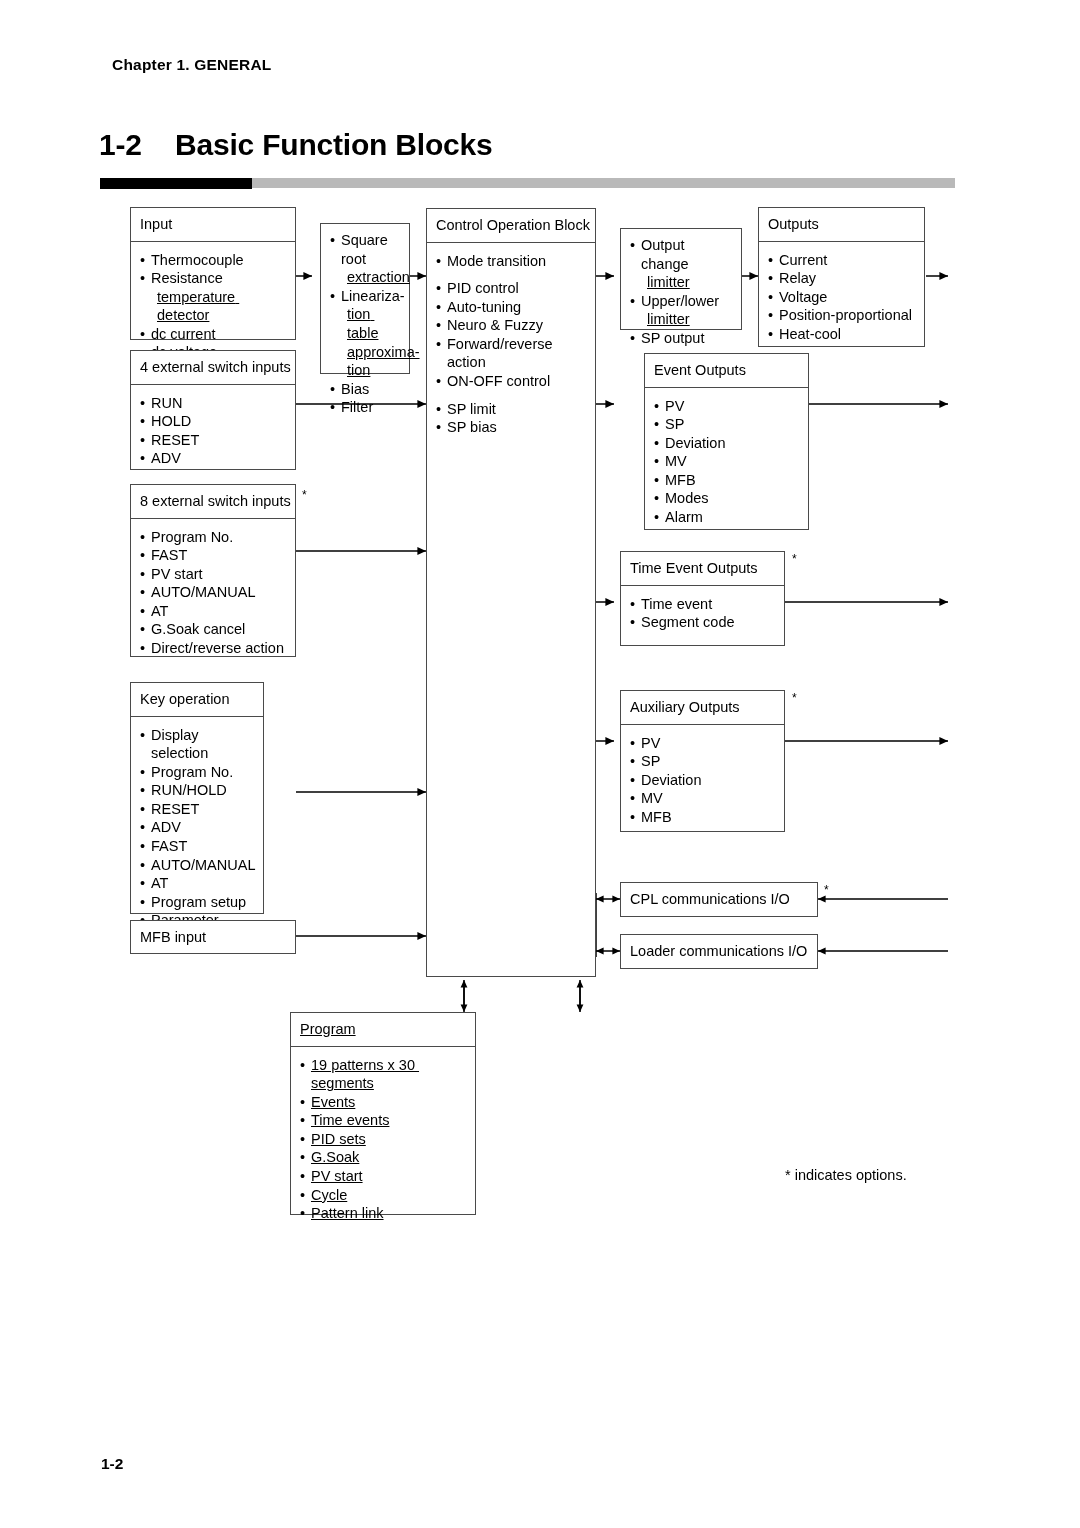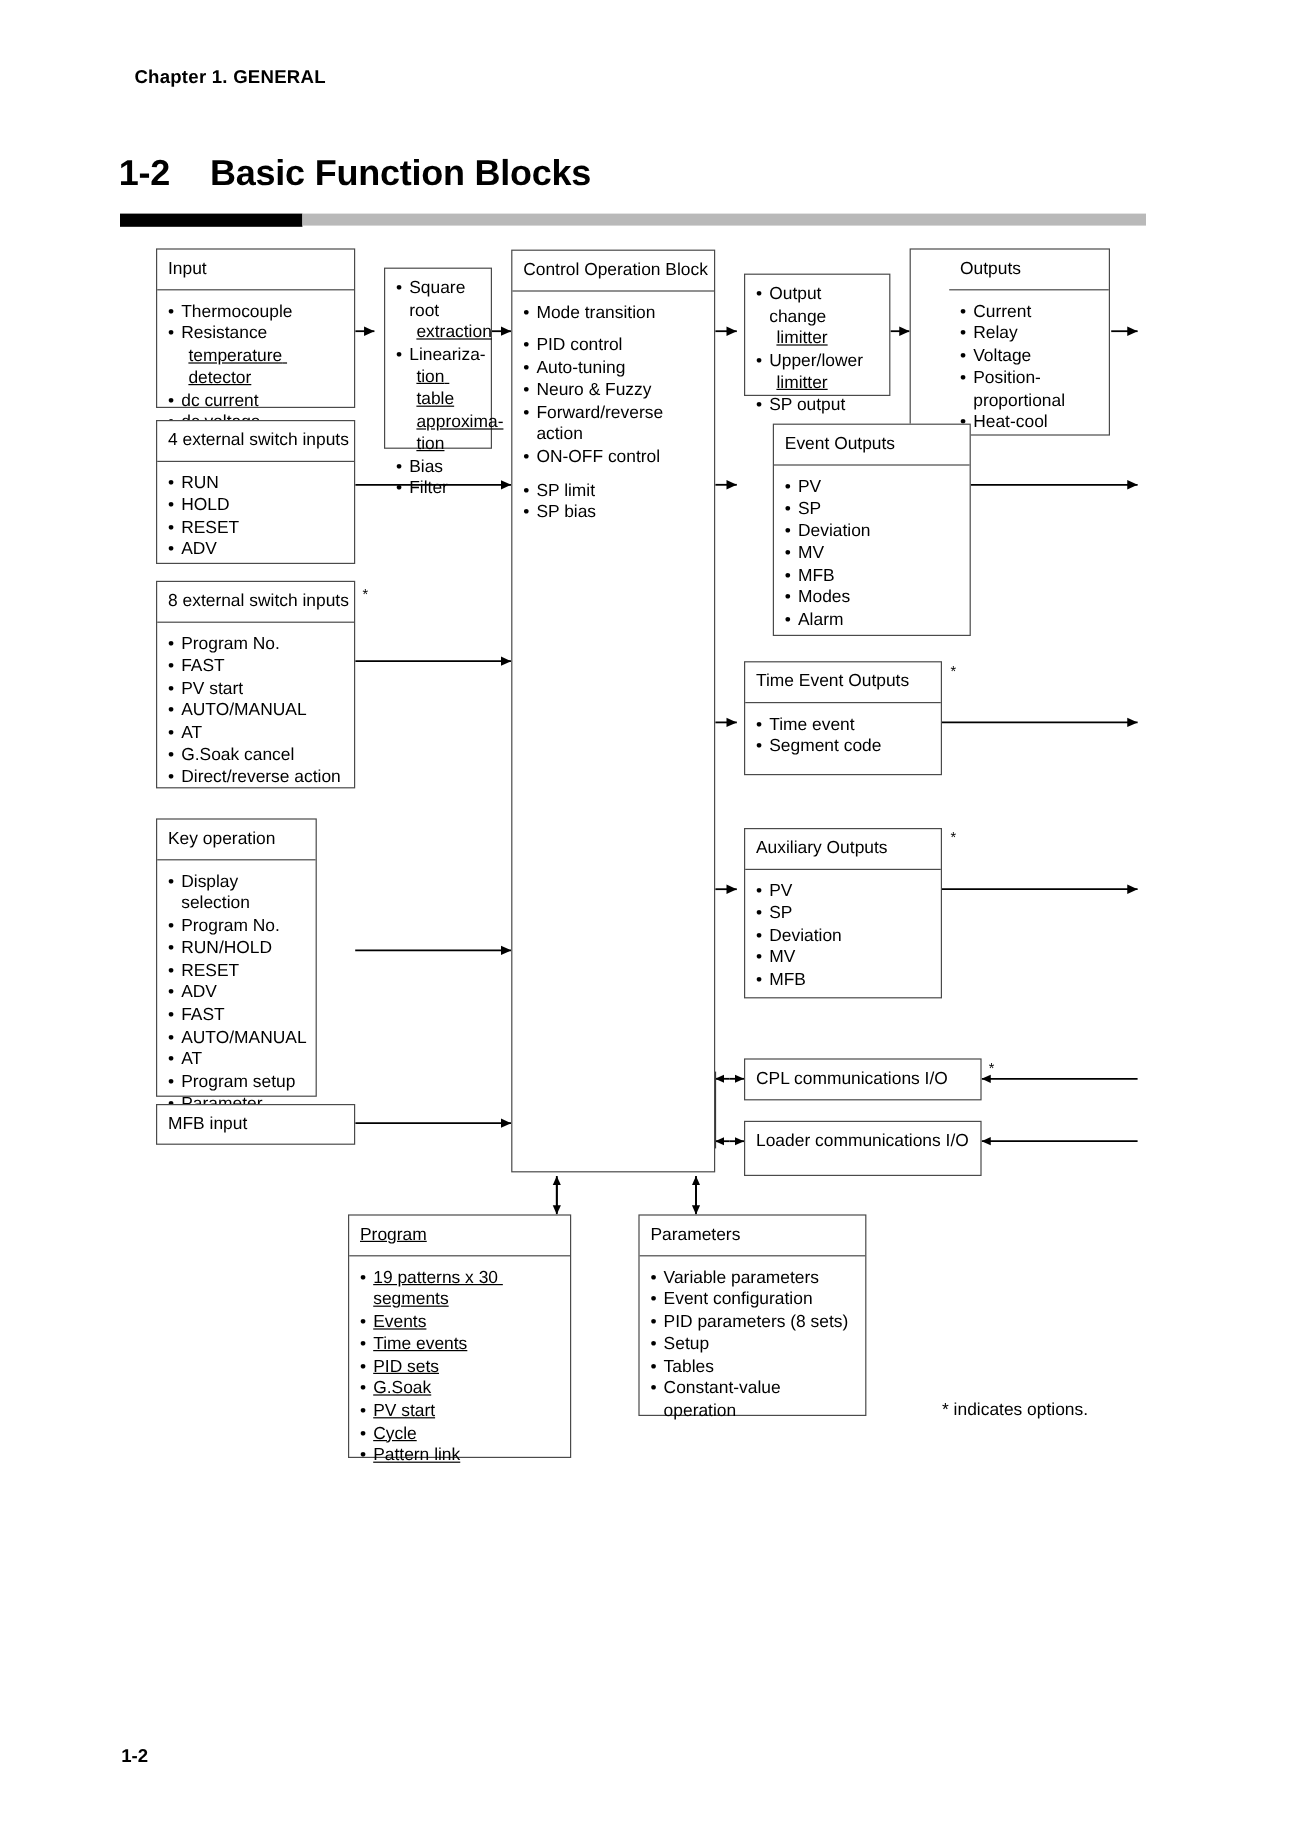--- a/index.html
+++ b/index.html
@@ -321,21 +321,21 @@
       <ul class="blist">
         <li class="bulleted">Output change</li>
         <li class="cont">limitter</li>
         <li class="bulleted">Upper/lower</li>
         <li class="cont">limitter</li>
         <li class="bulleted">SP output</li>
       </ul>
     </div>
   </div>
 
-  <div class="box" style="left:758px; top:207px; width:167px; height:156px;padding-left:32px;">
+  <div class="box" style="left:758px; top:207px; width:167px; height:140px;">
     <div class="box-title">Outputs</div>
     <div class="box-body">
       <ul class="blist">
         <li class="bulleted">Current</li>
         <li class="bulleted">Relay</li>
         <li class="bulleted">Voltage</li>
         <li class="bulleted">Position-proportional</li>
         <li class="bulleted">Heat-cool</li>
       </ul>
     </div>
@@ -379,49 +379,36 @@
       </ul>
     </div>
   </div>
   <div class="opt-star" style="left:792px; top:692px;">*</div>
 
   <div class="box" style="left:620px; top:882px; width:198px; height:35px;">
     <div class="plain-label" style="padding-top:9px;">CPL communications I/O</div>
   </div>
   <div class="opt-star" style="left:824px; top:884px;">*</div>
 
-  <div class="box" style="left:620px; top:934px; width:198px; height:46px;">
+  <div class="box" style="left:620px; top:934px; width:198px; height:35px;">
     <div class="plain-label" style="padding-top:9px;">Loader communications I/O</div>
   </div>
 
   <div class="box" style="left:290px; top:1012px; width:186px; height:203px;text-decoration:underline;">
     <div class="box-title">Program</div>
     <div class="box-body">
       <ul class="blist">
         <li class="bulleted">19 patterns x 30 segments</li>
         <li class="bulleted">Events</li>
         <li class="bulleted">Time events</li>
         <li class="bulleted">PID sets</li>
         <li class="bulleted">G.Soak</li>
         <li class="bulleted">PV start</li>
         <li class="bulleted">Cycle</li>
         <li class="bulleted">Pattern link</li>
       </ul>
     </div>
   </div>
 
-  <div class="box" style="left:532px; top:1012px; width:190px; height:168px;">
-    <div class="box-title">Parameters</div>
-    <div class="box-body">
-      <ul class="blist">
-        <li class="bulleted">Variable parameters</li>
-        <li class="bulleted">Event configuration</li>
-        <li class="bulleted">PID parameters (8 sets)</li>
-        <li class="bulleted">Setup</li>
-        <li class="bulleted">Tables</li>
-        <li class="bulleted">Constant-value operation</li>
-      </ul>
-    </div>
-  </div>
 
   <div class="footnote" style="left:785px; top:1167px;text-align:right;">* indicates options.</div>
 
 </div>
 
 </body></html>

